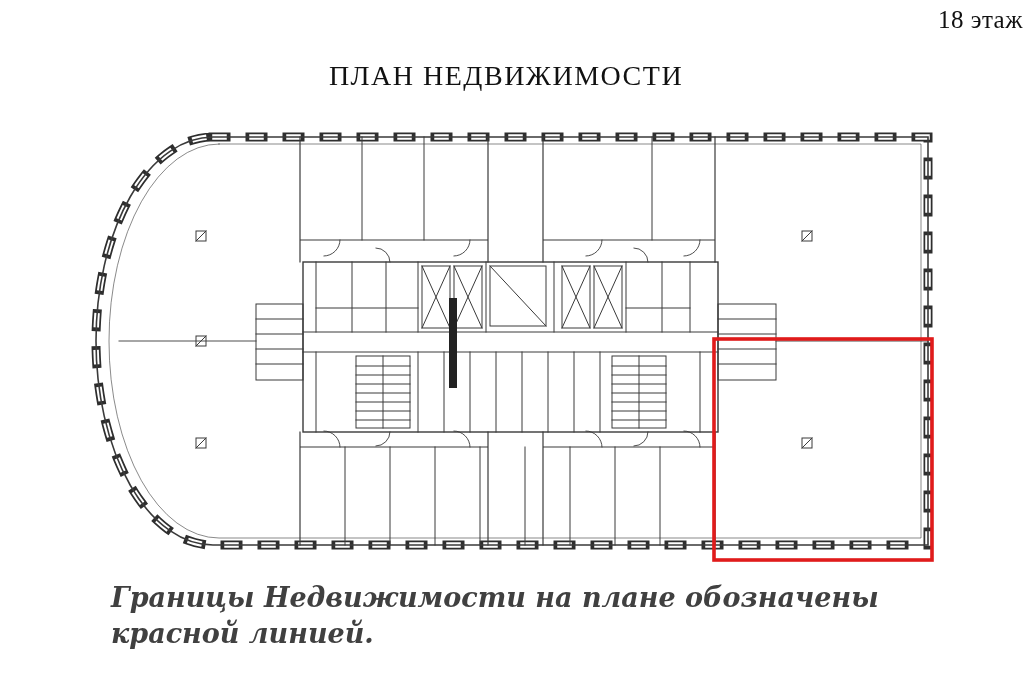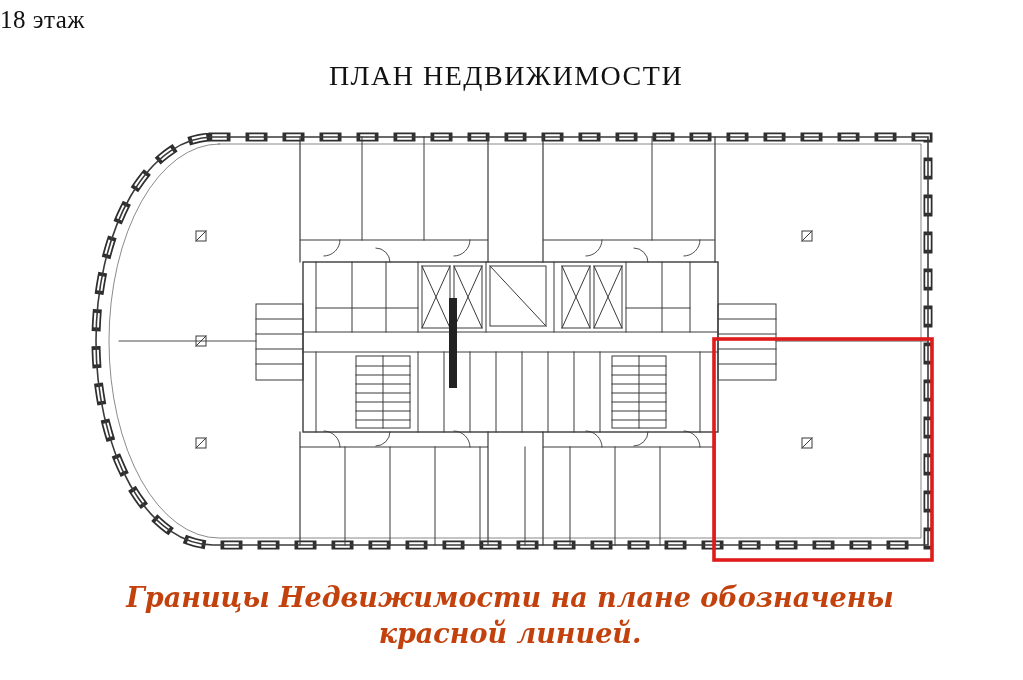--- a/index.html
+++ b/index.html
@@ -6,42 +6,41 @@
   .page{
     position:relative;
     width:1023px;height:680px;
     background:#ffffff;
     overflow:hidden;
     font-family:"Liberation Serif", serif;
     color:#111;
   }
   .floor-label{
     position:absolute;top:6px;left:0;width:1023px;
-    text-align:left;
+    text-align:right;
     font-size:25px;
     letter-spacing:0.5px;
   }
   .plan-title{
     position:absolute;top:60px;left:0;width:1012px;
     text-align:center;
     font-size:28px;
     letter-spacing:1.5px;
   }
   .plan-svg{
     position:absolute;top:0;left:0;width:1023px;height:680px;
   }
   .caption{
-    position:absolute;top:580px;left:95px;width:830px;
+    position:absolute;top:580px;left:111px;width:830px;
     font-family:"DejaVu Serif", serif;
     font-style:italic;
     font-weight:bold;
     font-size:27px;
     line-height:1.35;
-    color:#c2410c;
-    text-align:center;
+    color:#404040;
   }
 </style>
 </head>
 <body>
 
 <div class="page">
 
   <div class="floor-label">18 этаж</div>
   <div class="plan-title">ПЛАН НЕДВИЖИМОСТИ</div>
 

